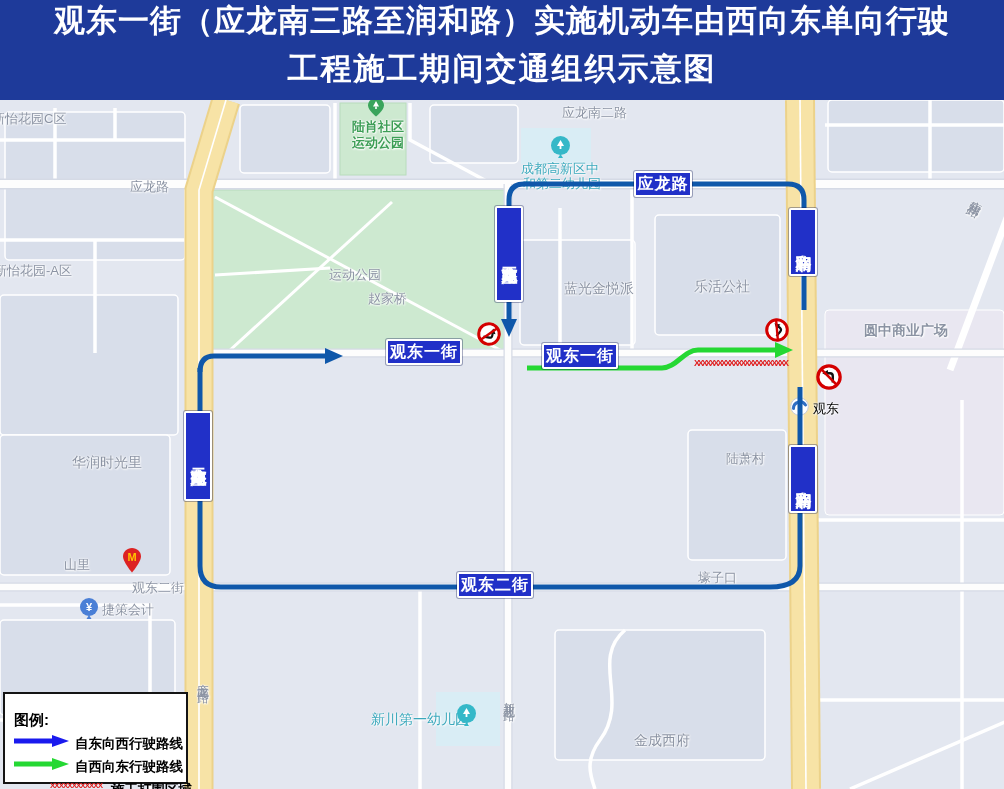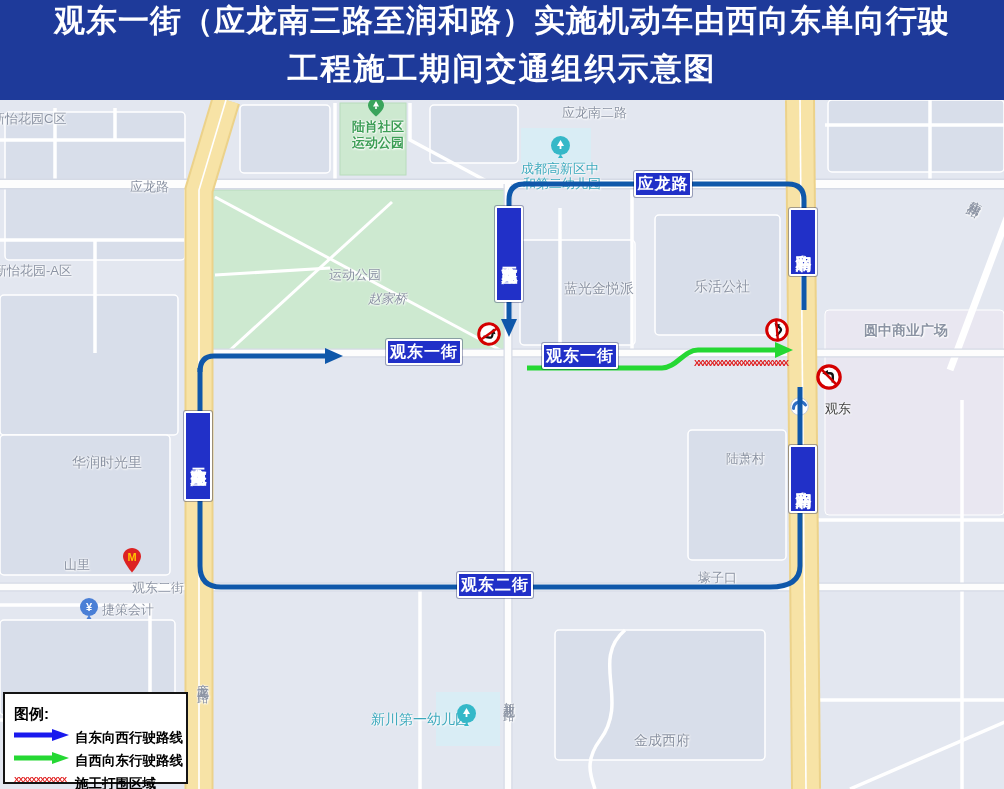--- a/index.html
+++ b/index.html
@@ -13,36 +13,36 @@
   
   #map{position:absolute;left:0;top:100px;width:1004px;height:689px;background:#e3e7f0;overflow:hidden;}
   #basesvg,#routesvg{position:absolute;left:0;top:0;pointer-events:none;}
   
   .mlabel{position:absolute;color:#8b93a3;font-size:13px;white-space:nowrap;
           text-shadow:0 0 2px #fff,0 0 2px #fff,1px 1px 2px #fff;}
   .mlabel.big{font-size:14px;text-align:right;}
   .mlabel.vert{writing-mode:vertical-lr;text-orientation:upright;letter-spacing:2px;}
   .mlabel.green{color:#3d9e56;font-weight:bold;}
   .mlabel.teal{color:#3ba8bc;}
-  .mlabel.dark{color:#404040;margin-left:12px;}
+  .mlabel.dark{color:#000000;}
   
   .badge{position:absolute;background:#2130c8;color:#fff;font-weight:bold;border:2px solid #fff;
          border-radius:2px;box-shadow:0 0 0 1px rgba(10,20,80,.35);text-align:center;
          display:flex;align-items:center;justify-content:center;font-size:16px;letter-spacing:1px;}
   .badge.vert{writing-mode:vertical-lr;text-orientation:upright;letter-spacing:0;}
   
   .poi{position:absolute;}
   
   #legend{position:absolute;left:3px;top:592px;width:185px;height:92px;background:#fff;
-          border:2px solid #141414;box-sizing:border-box;padding:11px 9px 0 9px;color:#000;}
+          border:2px solid #141414;box-sizing:border-box;padding:17px 9px 0 9px;color:#000;}
   #legend .lt{font-size:15px;font-weight:bold;}
   .lrow{display:flex;align-items:flex-start;margin-top:5px;}
   .lrow .sw{width:55px;flex:0 0 55px;display:flex;align-items:center;}
   .lrow .ltxt{font-size:13.5px;font-weight:bold;margin-left:6px;white-space:nowrap;}
-  .hatchsw{color:#e02020;font-size:8px;font-weight:bold;letter-spacing:-1px;white-space:nowrap;}
+  .hatchsw{color:#e02020;font-size:8px;font-weight:bold;letter-spacing:-1px;white-space:nowrap;margin-left:36px;}
 </style>
 </head>
 <body>
 
 <div id="stage">
 
   <div id="titlebar">
     <div class="t1">观东一街（应龙南三路至润和路）实施机动车由西向东单向行驶</div>
     <div class="t2">工程施工期间交通组织示意图</div>
   </div>
@@ -125,21 +125,21 @@
 
     <div class="mlabel" style="left:-8px;top:10px;">新怡花园C区</div>
     <div class="mlabel" style="left:130px;top:78px;">应龙路</div>
     <div class="mlabel" style="left:-6px;top:162px;">新怡花园-A区</div>
     <div class="mlabel" style="left:562px;top:4px;">应龙南二路</div>
     <div class="mlabel green" style="left:352px;top:18px;">陆肖社区</div>
     <div class="mlabel green" style="left:352px;top:34px;">运动公园</div>
     <div class="mlabel teal" style="left:521px;top:60px;">成都高新区中</div>
     <div class="mlabel teal" style="left:523px;top:75px;">和第二幼儿园</div>
     <div class="mlabel" style="left:329px;top:166px;">运动公园</div>
-    <div class="mlabel" style="left:368px;top:190px;font-style:italic;">赵家桥</div>
+    <div class="mlabel" style="left:368px;top:190px;">赵家桥</div>
     <div class="mlabel big" style="left:564px;top:180px;">蓝光金悦派</div>
     <div class="mlabel big" style="left:694px;top:178px;">乐活公社</div>
     <div class="mlabel big" style="left:864px;top:222px;font-weight:bold;">圆中商业广场</div>
     <div class="mlabel vert" style="left:972px;top:92px;transform:rotate(27deg);">康和路</div>
     <div class="mlabel big" style="left:72px;top:354px;">华润时光里</div>
     <div class="mlabel" style="left:64px;top:456px;">山里</div>
     <div class="mlabel" style="left:132px;top:479px;">观东二街</div>
     <div class="mlabel" style="left:102px;top:501px;">捷策会计</div>
     <div class="mlabel" style="left:726px;top:350px;">陆萧村</div>
     <div class="mlabel" style="left:698px;top:469px;">壕子口</div>

